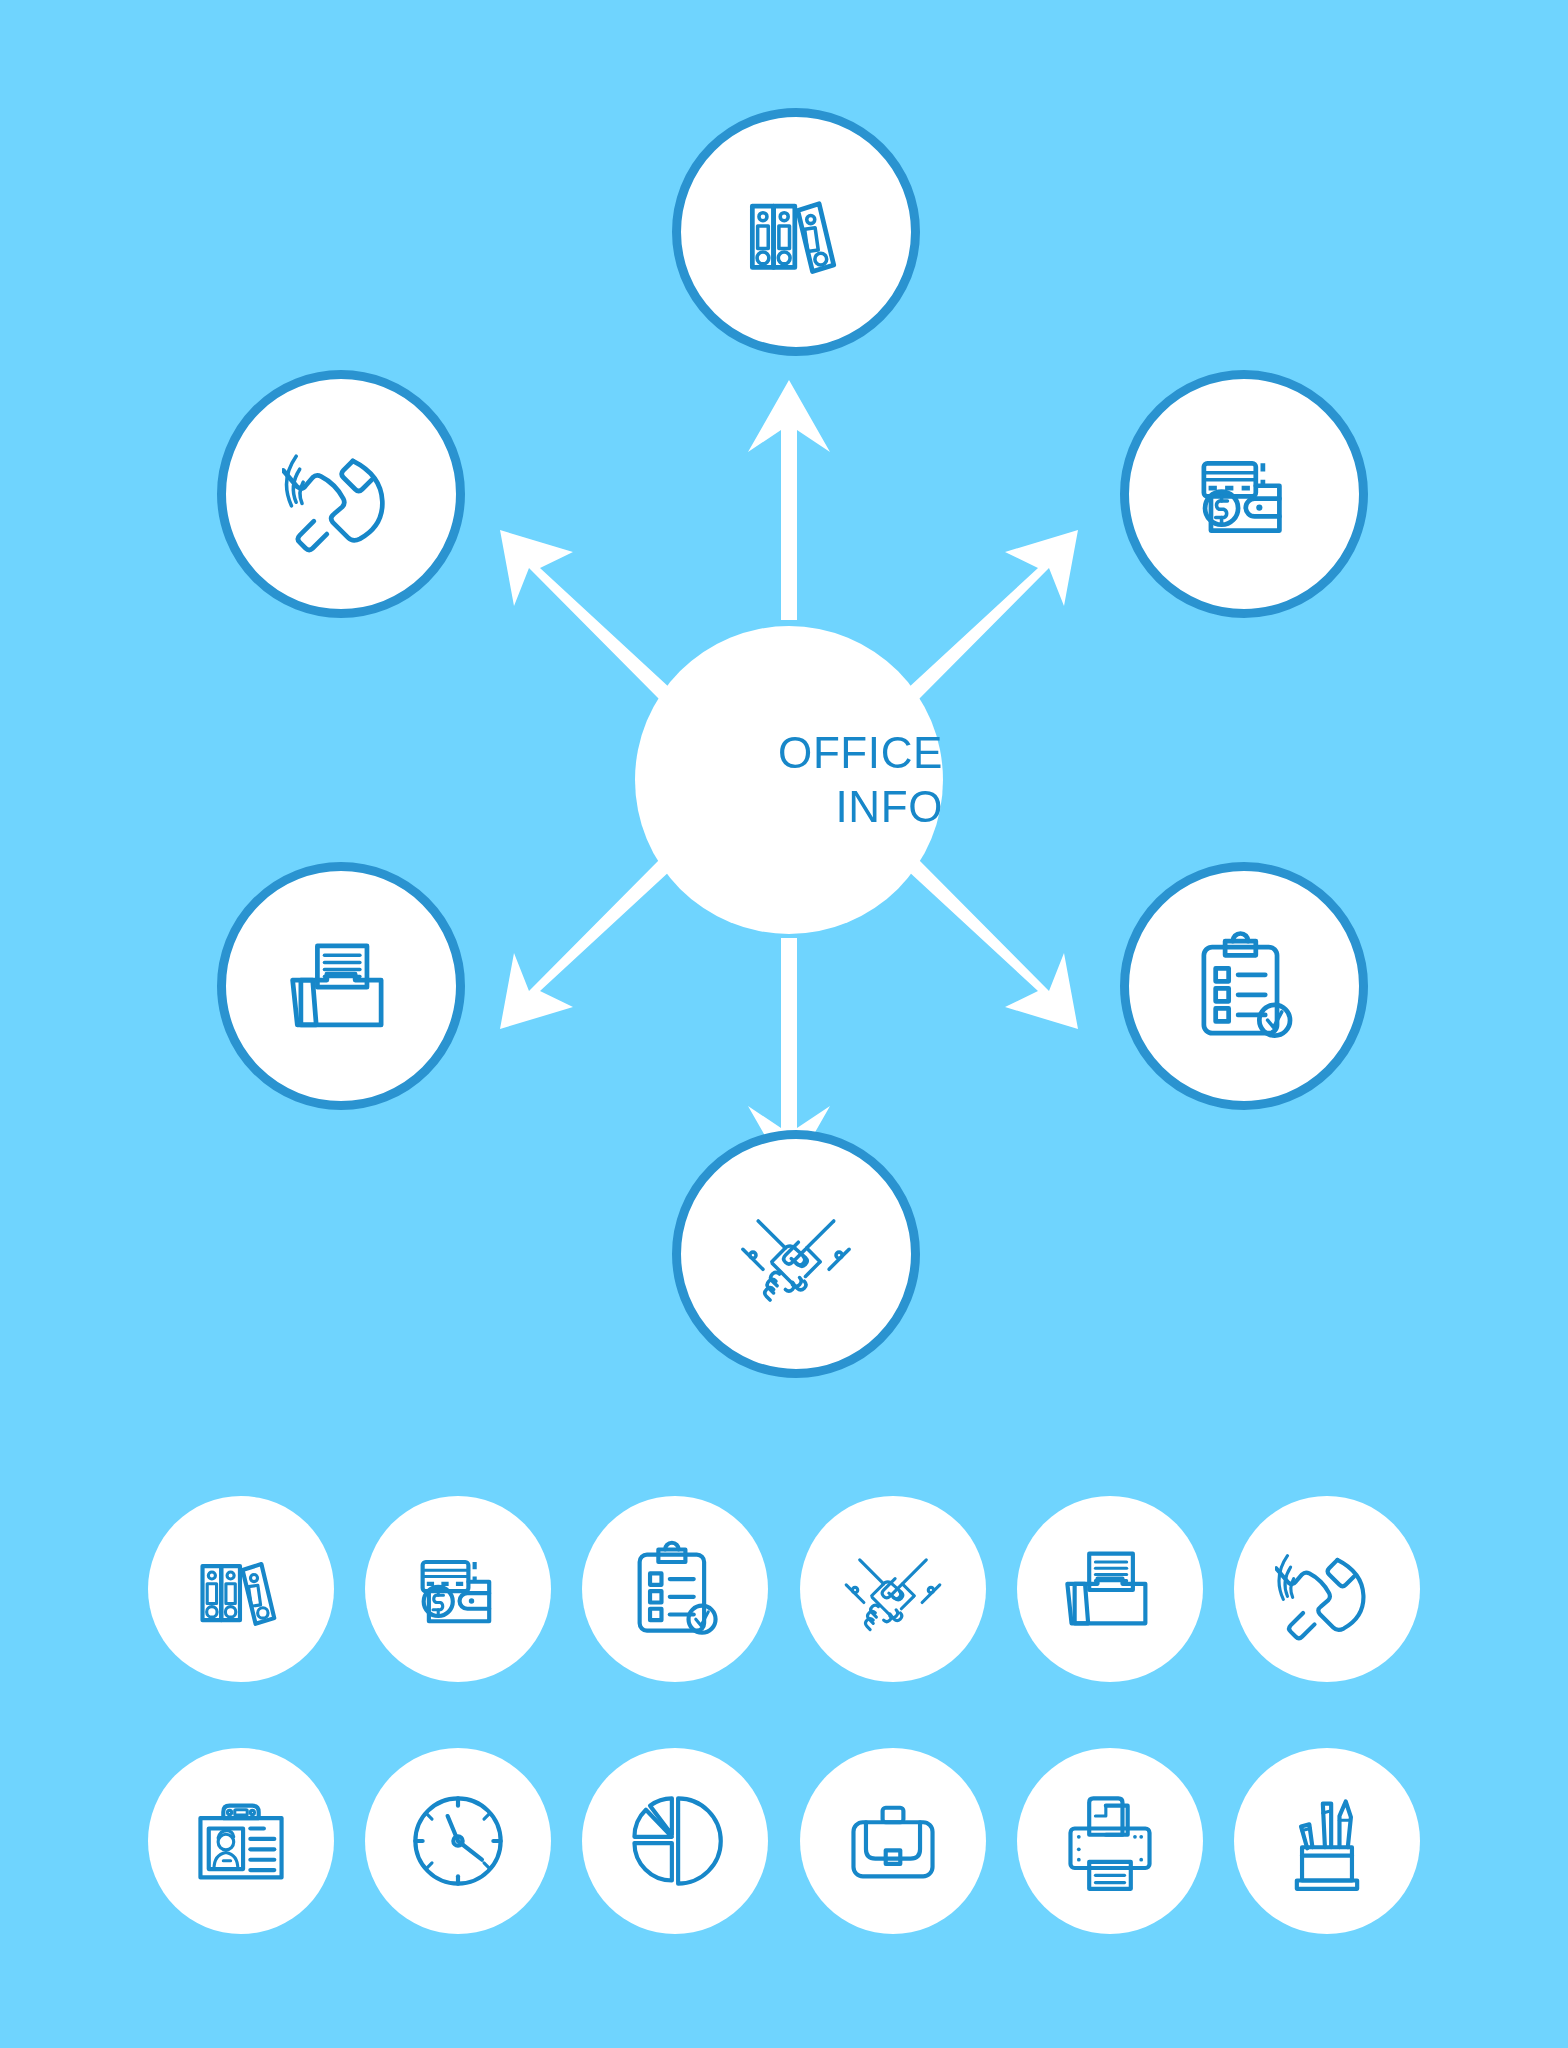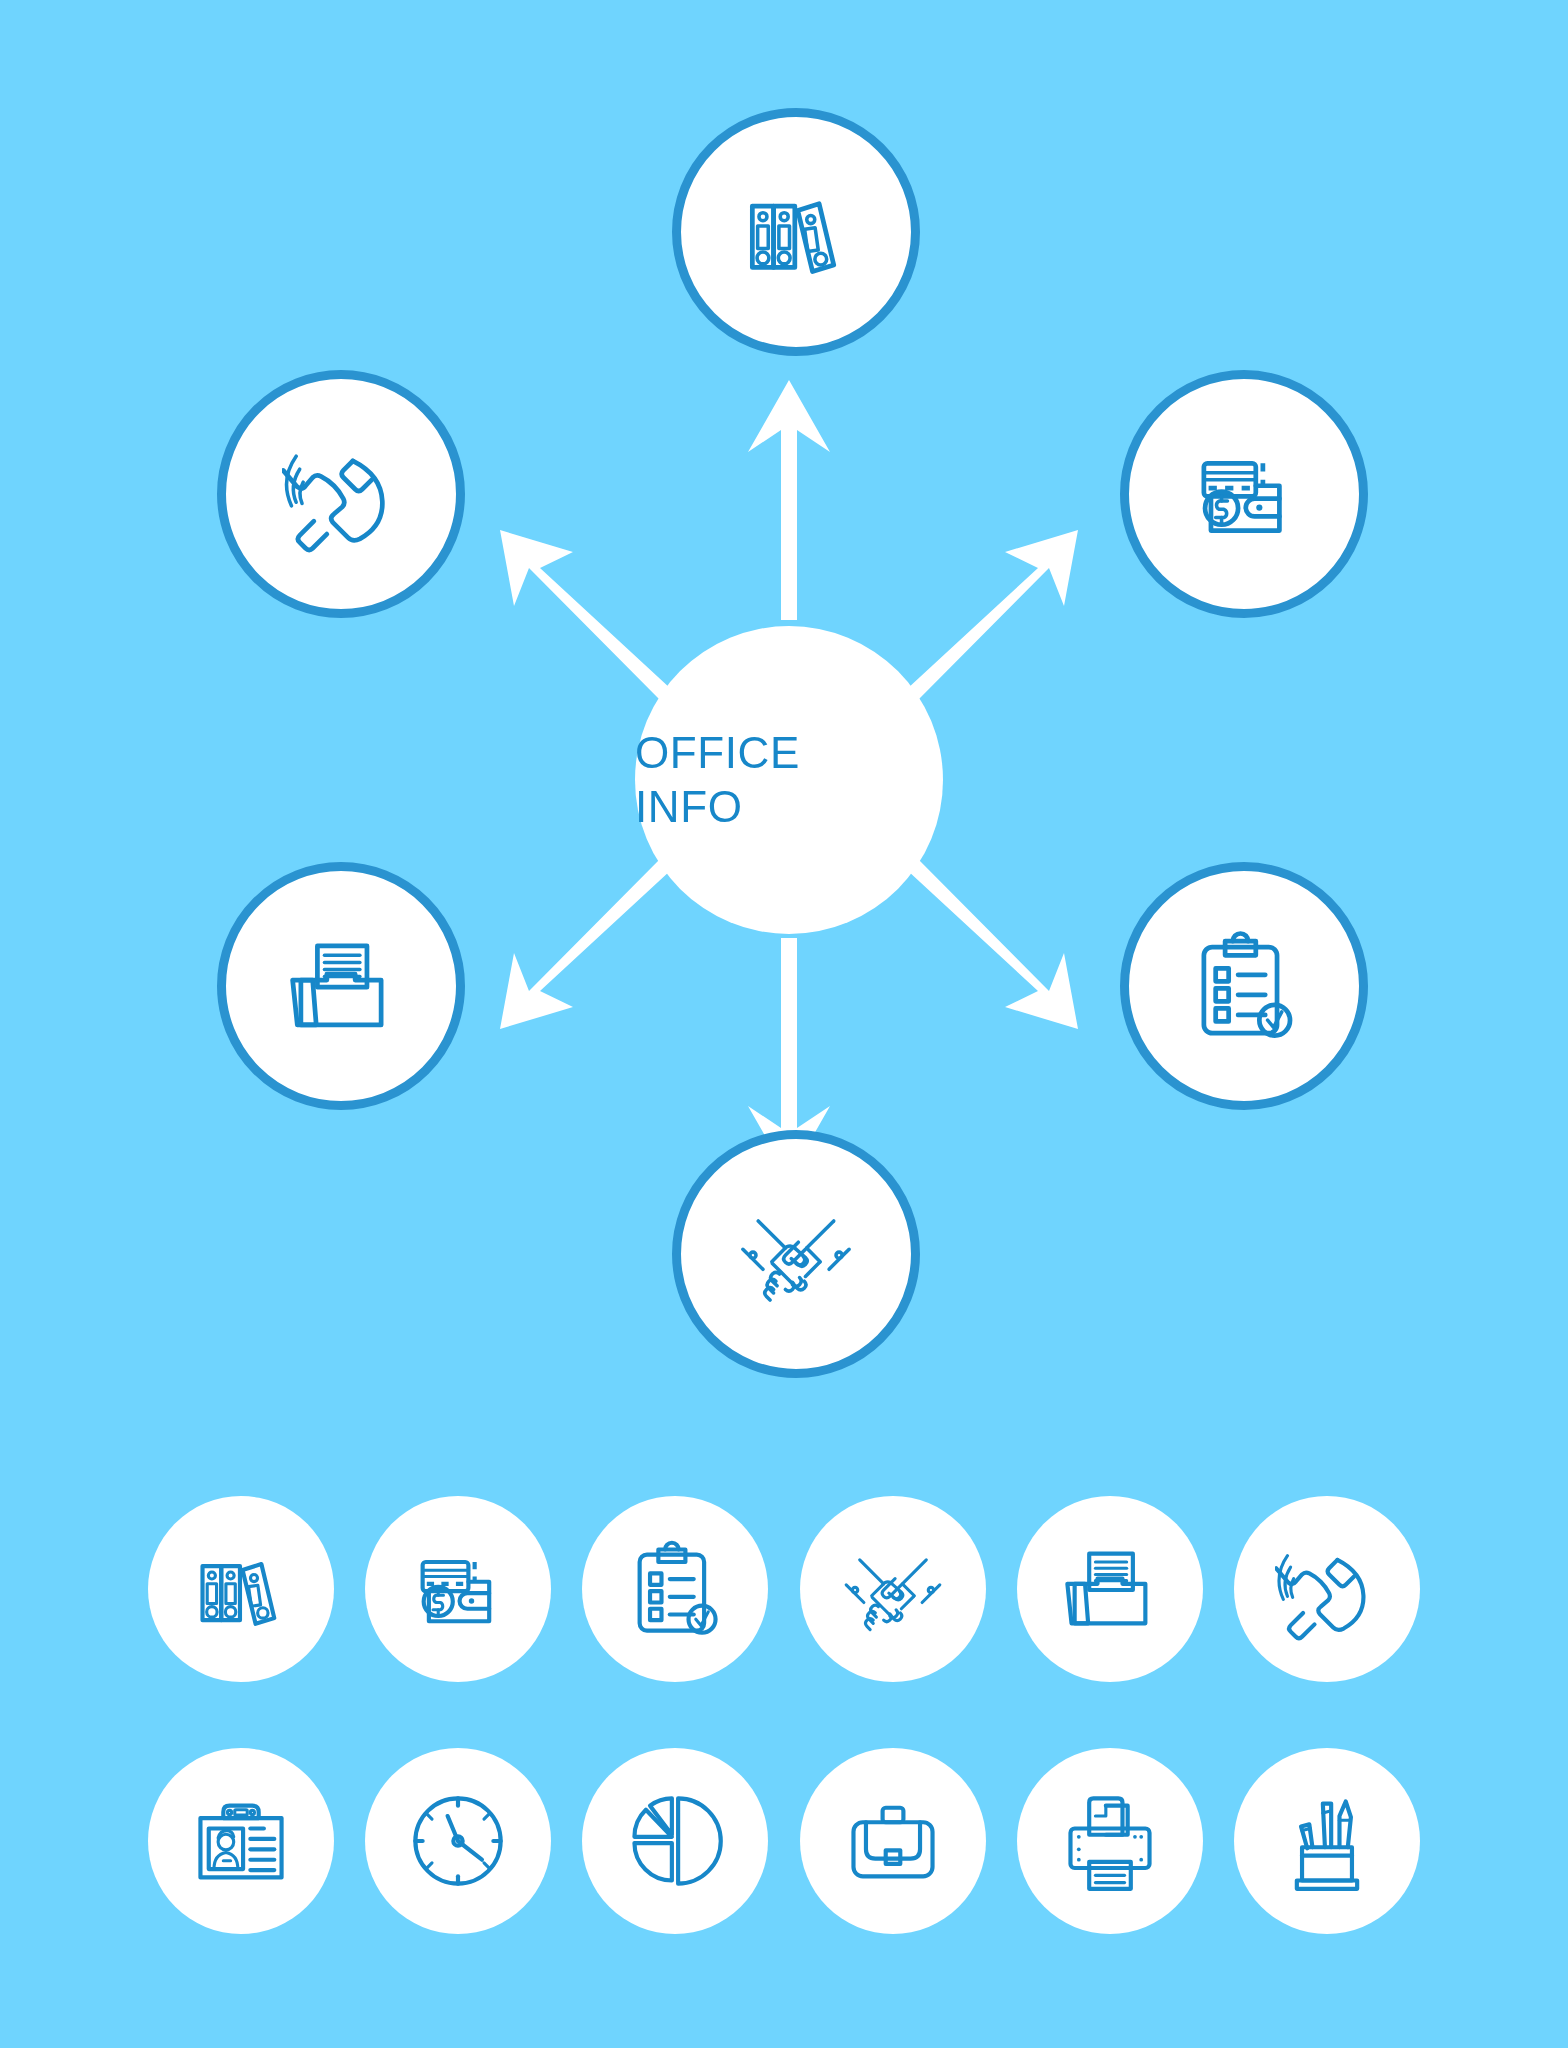--- a/index.html
+++ b/index.html
@@ -26,21 +26,21 @@
   .hub {
     position: absolute;
     left: 635px;
     top: 626px;
     width: 308px;
     height: 308px;
     border-radius: 50%;
     background: #ffffff;
     display: flex;
     flex-direction: column;
-    align-items: flex-start;
+    align-items: flex-end;
     justify-content: center;
     z-index: 5;
   }
   .hub-line {
     color: #1787c9;
     font-size: 44px;
     line-height: 1.22;
     letter-spacing: 0.6px;
     font-weight: 400;
     white-space: nowrap;

